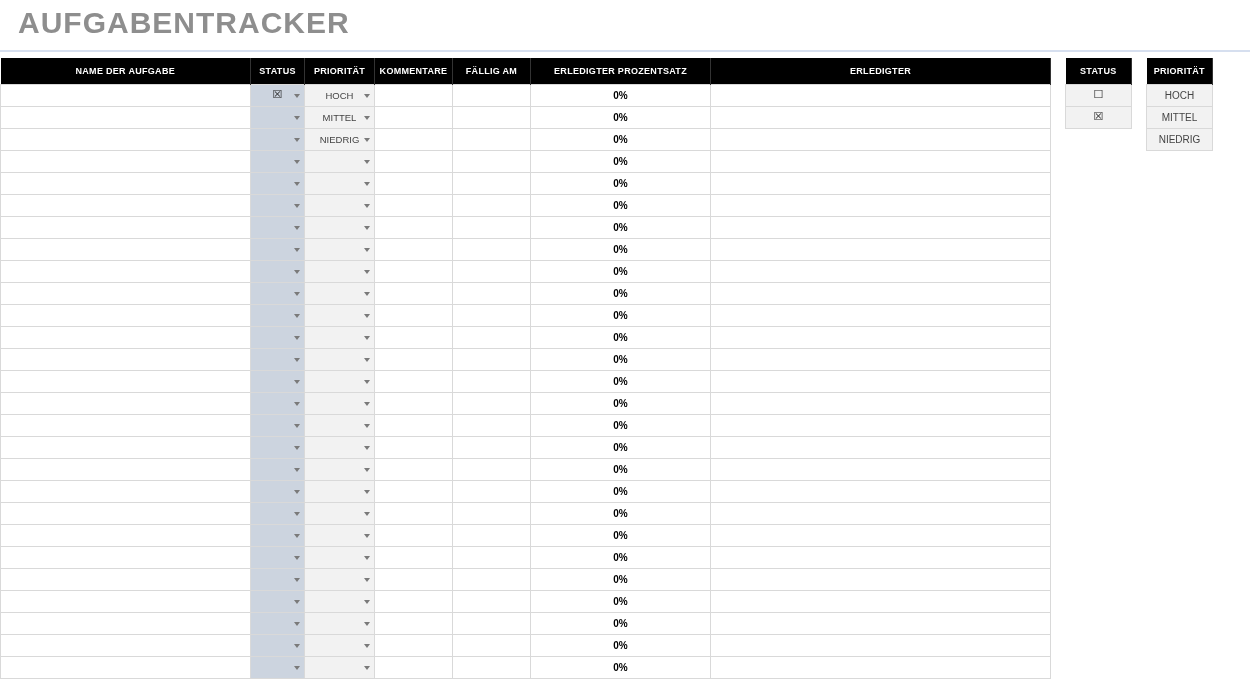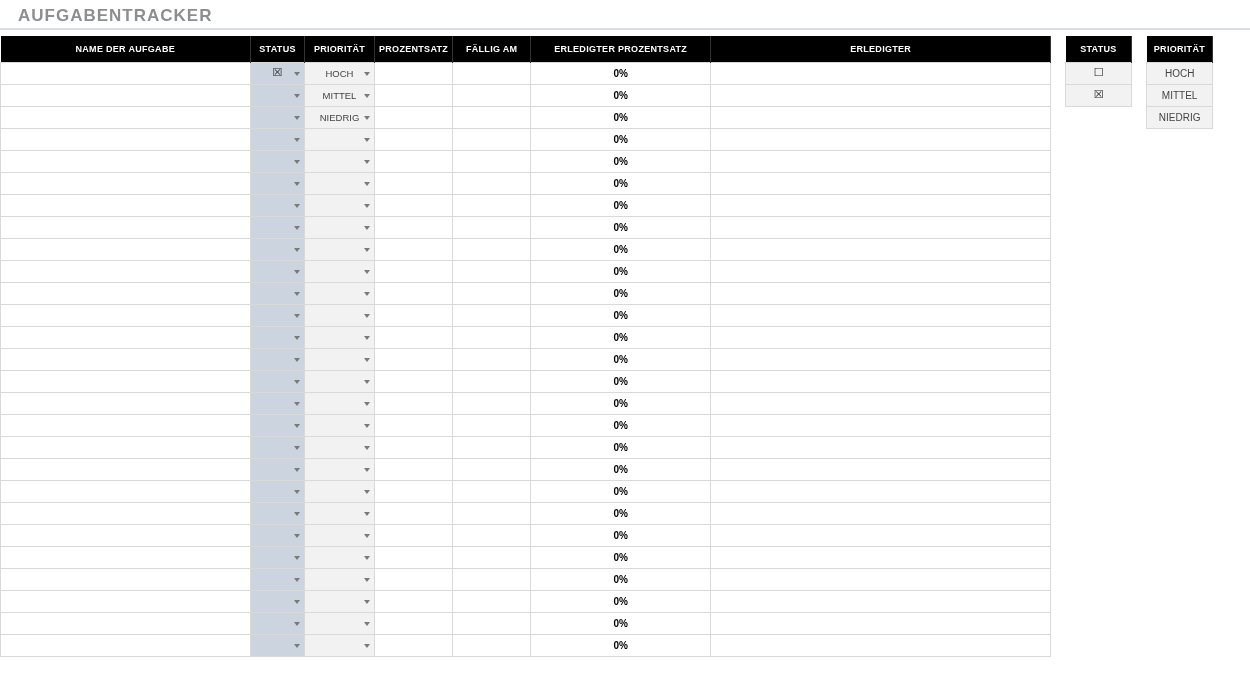--- a/index.html
+++ b/index.html
@@ -3,25 +3,25 @@
 <meta charset="utf-8">
 <style>
   * { box-sizing: border-box; }
   html, body {
     margin: 0; padding: 0;
     font-family: Arial, Helvetica, sans-serif;
     background: #ffffff;
     width: 1250px;
   }
   .title {
-    font-size: 17px;
+    font-size: 30px;
     font-weight: 700;
     letter-spacing: 1px;
     color: #8e8e8e;
-    padding: 6px 0 2px 18px;
+    padding: 6px 0 10px 18px;
   }
   .hr {
     height: 2px;
     background: #d6dfef;
     margin-bottom: 6px;
     width: 100%;
   }
   .page {
     display: flex;
     align-items: flex-start;
@@ -116,21 +116,21 @@
       <col class="c-start">
         <col class="c-due">
         <col class="c-pct">
         <col class="c-comment">
     </colgroup>
     <thead>
       <tr>
         <th>NAME DER AUFGABE</th>
         <th>STATUS</th>
         <th>PRIORITÄT</th>
-        <th>PROZENTSATZ</th>
+        <th>KOMMENTARE</th>
         <th>FÄLLIG AM</th>
         <th>ERLEDIGTER PROZENTSATZ</th>
         <th>ERLEDIGTER</th>
       </tr>
     </thead>
     <tbody id="main-body">
         <tr>
           <td class="cell-name"></td>
           <td class="cell-status"><span class="checkbox">☒</span><span class="dd-caret"></span></td>
           <td class="cell-prio"><span class="prio-label">HOCH</span><span class="dd-caret"></span></td>

